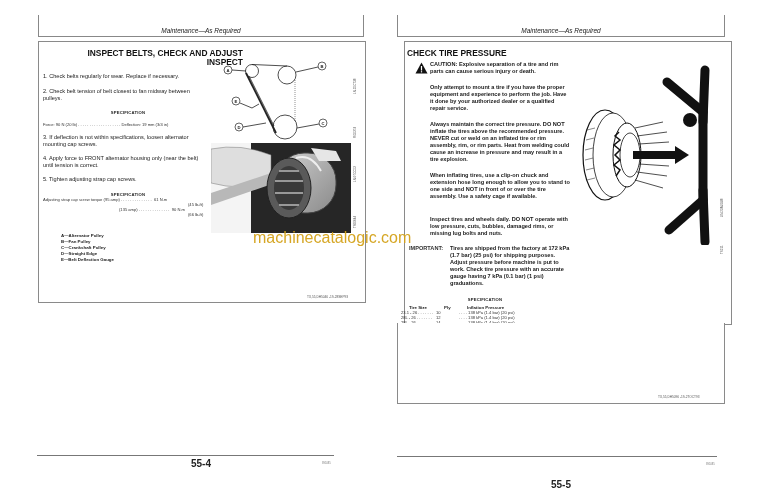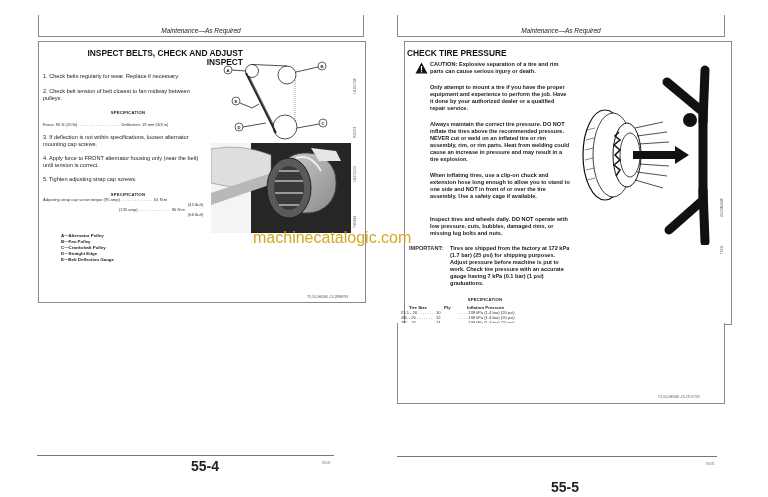--- a/index.html
+++ b/index.html
@@ -12,21 +12,21 @@
   .content-box { position:absolute; border:1px solid #8a8a8a; background:#fff; }
   .title { position:absolute; font-weight:bold; font-size:8.4px; line-height:8.6px; color:#111; }
   .p { position:absolute; font-size:5.6px; line-height:7px; color:#222; }
   .pb { position:absolute; font-size:5.6px; line-height:6.9px; color:#1a1a1a; font-weight:bold; }
   .spec { position:absolute; font-size:4.2px; font-weight:bold; letter-spacing:0.2px; text-align:center; color:#222; }
   .small { position:absolute; font-size:4.1px; line-height:5px; color:#333; white-space:pre; }
   .legend { position:absolute; font-size:4.4px; font-weight:bold; line-height:5.9px; color:#222; }
   .fig-id { position:absolute; font-size:3.2px; color:#555; white-space:nowrap; }
   .vert { position:absolute; font-size:3px; color:#555; transform:rotate(-90deg); transform-origin:left top; white-space:nowrap; }
   .footer-line { position:absolute; height:1px; background:#777; }
-  .page-num { position:absolute; font-weight:bold; font-size:14px; color:#222; }
+  .page-num { position:absolute; font-weight:bold; font-size:10px; color:#222; }
   .tiny-code { position:absolute; font-size:2.6px; color:#777; }
   .watermark { position:absolute; left:253px; top:229px; font-size:16px; font-weight:normal; color:#d4a21a; opacity:0.95; white-space:nowrap; letter-spacing:0px; }
   .table { position:absolute; font-size:4.1px; line-height:5.1px; color:#333; }
   .table .row { display:flex; }
   .table .c1 { width:35px; }
   .table .c2 { width:23px; }
   .table .c3 { width:90px; }
   .table .head { font-weight:bold; font-size:4.4px; color:#222; }
   .important-label { position:absolute; font-size:5.6px; font-weight:bold; color:#333; }
 </style>

